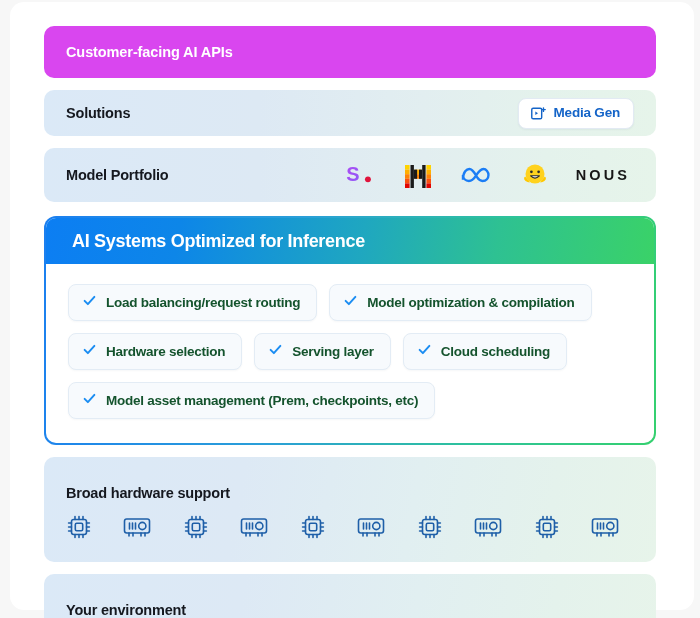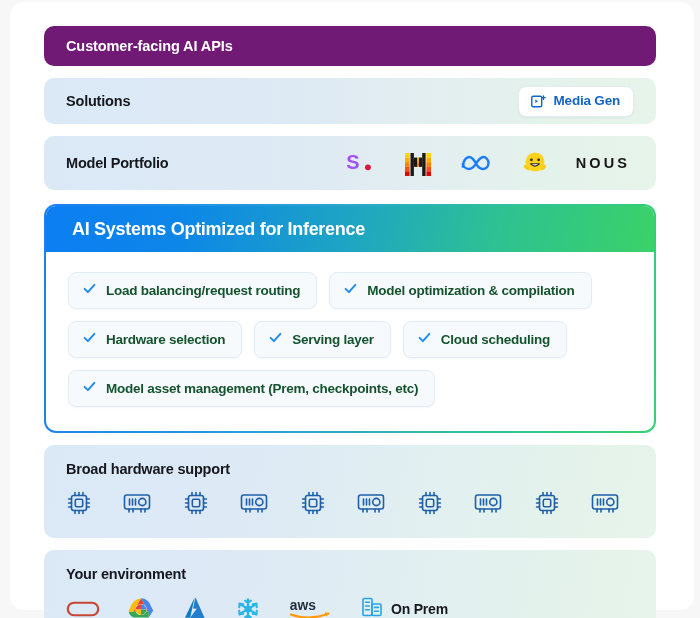--- a/index.html
+++ b/index.html
@@ -44,22 +44,22 @@
   .band {
     border-radius: 10px;
     height: 42px;
     display: flex;
     align-items: center;
     padding: 0 22px;
     position: relative;
   }
 
   .band-api {
-    background: #701a75;
-    height: 40px;
+    background: #d946ef;
+    height: 52px;
   }
   .band-api .band-title {
     color: #ffffff;
     font-size: 14.5px;
     font-weight: bold;
     letter-spacing: -0.1px;
   }
 
   .band-tint {
     background: linear-gradient(90deg, #dbe9f7 0%, #dde9f4 35%, #e2eef0 62%, #e4f2ec 82%, #e6f4ea 100%);
@@ -162,21 +162,21 @@
     color: #14532d;
     letter-spacing: -0.25px;
     white-space: nowrap;
   }
   .chip-row { display: flex; gap: 12px; width: 100%; }
 
   
   .panel {
     border-radius: 10px;
     background: linear-gradient(100deg, #dbe9f7 0%, #dde9f5 32%, #e1eff1 60%, #e4f2ec 82%, #e7f4ea 100%);
-    padding: 16px 22px 18px 22px;
+    padding: 28px 22px 18px 22px;
   }
   .panel-title {
     font-size: 14.5px;
     font-weight: bold;
     color: #15181f;
     letter-spacing: -0.2px;
     margin-bottom: 13px;
   }
   .hw-row {
     display: flex;

